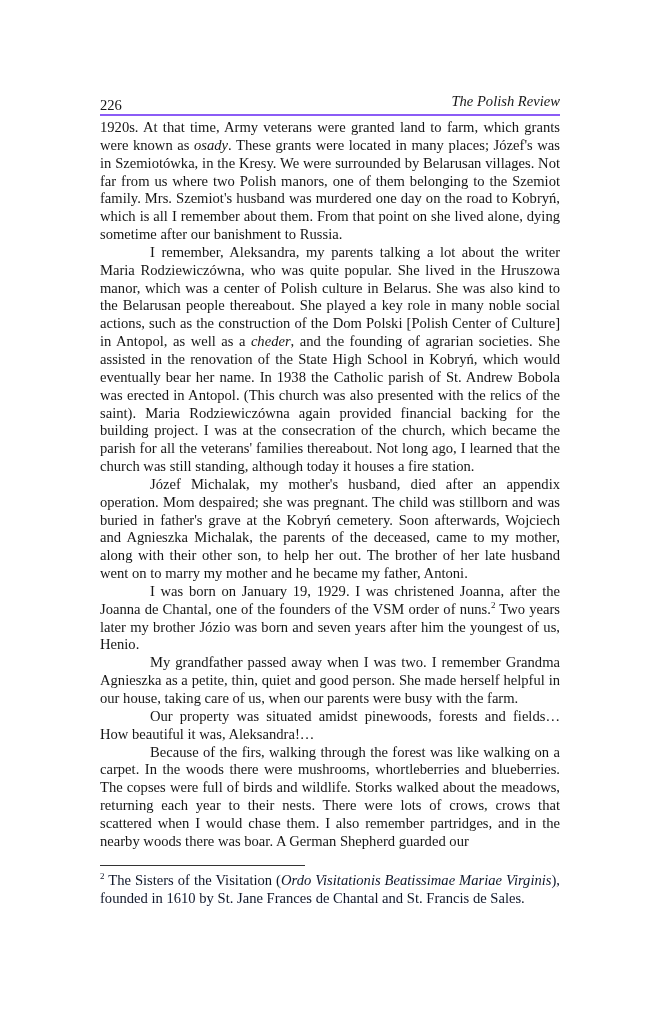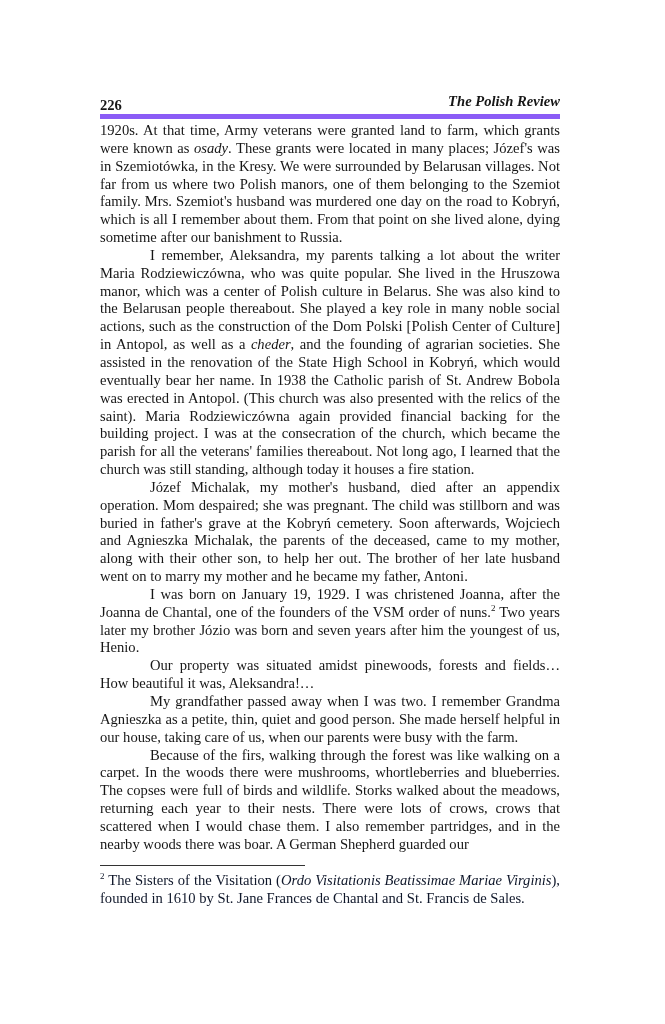--- a/index.html
+++ b/index.html
@@ -4,22 +4,22 @@
 <style>
   html, body { margin: 0; padding: 0; background: #ffffff; }
   body { width: 665px; height: 1024px; position: relative; overflow: hidden; }
   .page {
     position: absolute; left: 100px; top: 96px; width: 460px;
     font-family: "Liberation Serif", "DejaVu Serif", serif;
     color: #161616;
   }
   .running-head {
     position: relative; height: 18px;
-    border-bottom: 5px solid #8b5cf6;
-    font-size: 14.6px; line-height: 18px; font-weight: bold;
+    border-bottom: 2px solid #8b5cf6;
+    font-size: 14.6px; line-height: 18px;
   }
   .running-head .pg { position: absolute; left: 0; bottom: 0px; }
   .running-head .jt { position: absolute; right: 0; bottom: 4px; font-style: italic; }
   .body-text {
     margin-top: 3px;
     font-size: 14.6px;
     line-height: 17.85px;
     text-align: justify;
   }
   .body-text p { margin: 0; text-indent: 0; }
@@ -45,22 +45,22 @@
 <div class="page">
   <div class="running-head">
     <span class="pg">226</span>
     <span class="jt">The Polish Review</span>
   </div>
   <div class="body-text" id="body-text">
       <p class="noindent"><span>1920s. At that time, Army veterans were granted land to farm, which grants were known as </span><em>osady</em><span>. These grants were located in many places; Józef's was in Szemiotówka, in the Kresy. We were surrounded by Belarusan villages. Not far from us where two Polish manors, one of them belonging to the Szemiot family. Mrs. Szemiot's husband was murdered one day on the road to Kobryń, which is all I remember about them. From that point on she lived alone, dying sometime after our banishment to Russia.</span></p>
       <p class="indent"><span>I remember, Aleksandra, my parents talking a lot about the writer Maria Rodziewiczówna, who was quite popular. She lived in the Hruszowa manor, which was a center of Polish culture in Belarus. She was also kind to the Belarusan people thereabout. She played a key role in many noble social actions, such as the construction of the Dom Polski [Polish Center of Culture] in Antopol, as well as a </span><em>cheder</em><span>, and the founding of agrarian societies. She assisted in the renovation of the State High School in Kobryń, which would eventually bear her name. In 1938 the Catholic parish of St. Andrew Bobola was erected in Antopol. (This church was also presented with the relics of the saint). Maria Rodziewiczówna again provided financial backing for the building project. I was at the consecration of the church, which became the parish for all the veterans' families thereabout. Not long ago, I learned that the church was still standing, although today it houses a fire station.</span></p>
       <p class="indent"><span>Józef Michalak, my mother's husband, died after an appendix operation. Mom despaired; she was pregnant. The child was stillborn and was buried in father's grave at the Kobryń cemetery. Soon afterwards, Wojciech and Agnieszka Michalak, the parents of the deceased, came to my mother, along with their other son, to help her out. The brother of her late husband went on to marry my mother and he became my father, Antoni.</span></p>
       <p class="indent"><span>I was born on January 19, 1929. I was christened Joanna, after the Joanna de Chantal, one of the founders of the VSM order of nuns.</span><sup>2</sup><span> Two years later my brother Józio was born and seven years after him the youngest of us, Henio.</span></p>
+      <p class="indent"><span>My grandfather passed away when I was two. I remember Grandma Agnieszka as a petite, thin, quiet and good person. She made herself helpful in our house, taking care of us, when our parents were busy with the farm.</span></p>
       <p class="indent"><span>Our property was situated amidst pinewoods, forests and fields… How beautiful it was, Aleksandra!…</span></p>
-      <p class="indent"><span>My grandfather passed away when I was two. I remember Grandma Agnieszka as a petite, thin, quiet and good person. She made herself helpful in our house, taking care of us, when our parents were busy with the farm.</span></p>
       <p class="indent"><span>Because of the firs, walking through the forest was like walking on a carpet. In the woods there were mushrooms, whortleberries and blueberries. The copses were full of birds and wildlife. Storks walked about the meadows, returning each year to their nests. There were lots of crows, crows that scattered when I would chase them. I also remember partridges, and in the nearby woods there was boar. A German Shepherd guarded our</span></p>
     </div>
 </div>
 
 <div class="fn-rule"></div>
 <div class="footnotes" id="footnotes">
     <p><sup>2</sup><span> The Sisters of the Visitation (</span><em>Ordo Visitationis Beatissimae Mariae Virginis</em><span>), founded in 1610 by St. Jane Frances de Chantal and St. Francis de Sales.</span></p>
   </div>
 
 </body></html>

